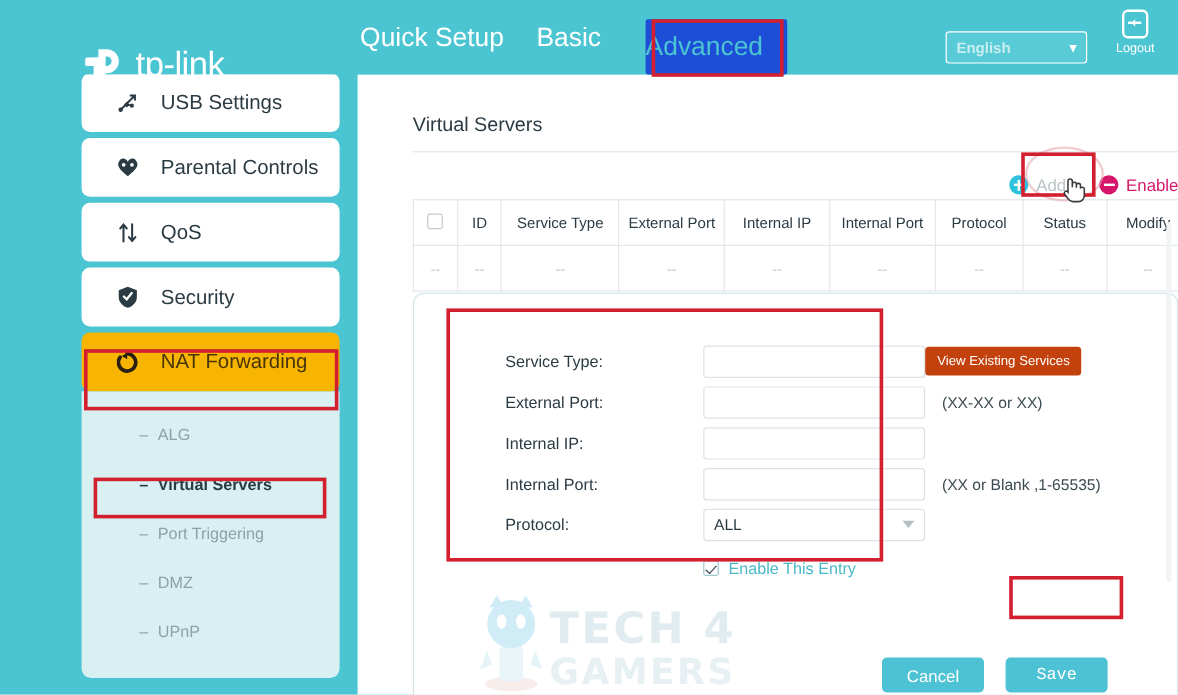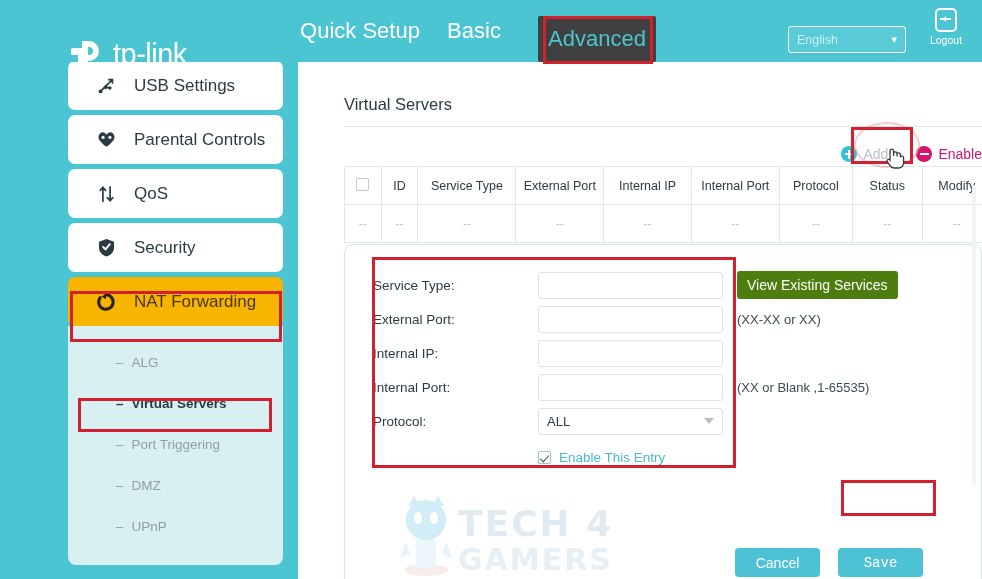--- a/index.html
+++ b/index.html
@@ -38,41 +38,42 @@
   }
   .nav-item {
     color: #ffffff; font-size: 22px;
     padding: 0 0; margin-right: 0;
     cursor: pointer; height: 62px; line-height: 62px;
     display: inline-block;
   }
   #nav-quick { width: 120px; text-align: center; }
   #nav-basic { width: 100px; text-align: center; margin-left: 4px; }
   #nav-adv {
-    width: 118px; text-align: center; margin-left: 14px;
-    background: #404040; color: #4CC5D2;
+    width: 118px; text-align: left; margin-left: 14px;
+    background: #1d4ed8; color: #4CC5D2;
     height: 46px; line-height: 46px; margin-top: 0;
     position: relative; top: 8px;
     border-radius: 2px;
   }
   .nav-highlight {
     position: absolute; left: 543px; top: 16px;
     width: 110px; height: 48px;
     border: 3px solid #D32030;
     z-index: 9; pointer-events: none;
   }
   .lang-select {
     position: absolute; left: 788px; top: 26px;
     width: 118px; height: 27px;
     background: #59CBD6;
     border: 1px solid #ffffff;
     border-radius: 3px;
     display: flex; align-items: center;
     padding: 0 8px;
     cursor: pointer;
+    font-weight: bold;
   }
   .lang-label { color: #C9EEF2; font-size: 12.5px; flex: 1; }
   .chev { color: #ffffff; font-size: 11px; }
   .logout {
     position: absolute; left: 922px; top: 8px;
     width: 48px; text-align: center;
     cursor: pointer;
   }
   .logout-ico {
     width: 22px; height: 24px;
@@ -223,21 +224,21 @@
 
   
   .form-card {
     position: absolute; left: 46px; top: 182px;
     width: 638px; height: 343px;
     border: 1px solid #CFE7EA;
     border-radius: 9px;
     background: #ffffff;
   }
   .form-grid {
-    position: absolute; left: 28px; top: 23px;
+    position: absolute; left: 28px; top: 39px; padding-left: 48px;
   }
   .frow { display: flex; align-items: center; height: 34px; margin-bottom: 0; }
   .flbl {
     width: 165px; font-size: 13.5px; color: #2B3B44;
   }
   .finput {
     width: 185px; height: 27px;
     border: 1px solid #DCE3E5; border-radius: 3px;
     background: #ffffff;
   }
@@ -254,23 +255,23 @@
     width: 0; height: 0;
     border-left: 5px solid transparent;
     border-right: 5px solid transparent;
     border-top: 6px solid #B6BFC3;
   }
   .fhint {
     margin-left: 14px; font-size: 13px; color: #3C4B52;
     white-space: nowrap;
   }
   .view-btn {
-    margin-left: 14px;
-    background: #4d7c0f; color: #ffffff;
-    font-size: 14px; padding: 6px 10px;
+    margin-left: 0;
+    background: #c2410c; color: #ffffff;
+    font-size: 11px; padding: 6px 10px;
     border-radius: 3px; cursor: pointer;
     white-space: nowrap;
   }
   .enable-row {
     display: flex; align-items: center;
     margin-top: 12px; margin-left: 165px;
   }
   .ck-on {
     width: 13px; height: 13px;
     border: 1px solid #9BC9CF; border-radius: 2px;

